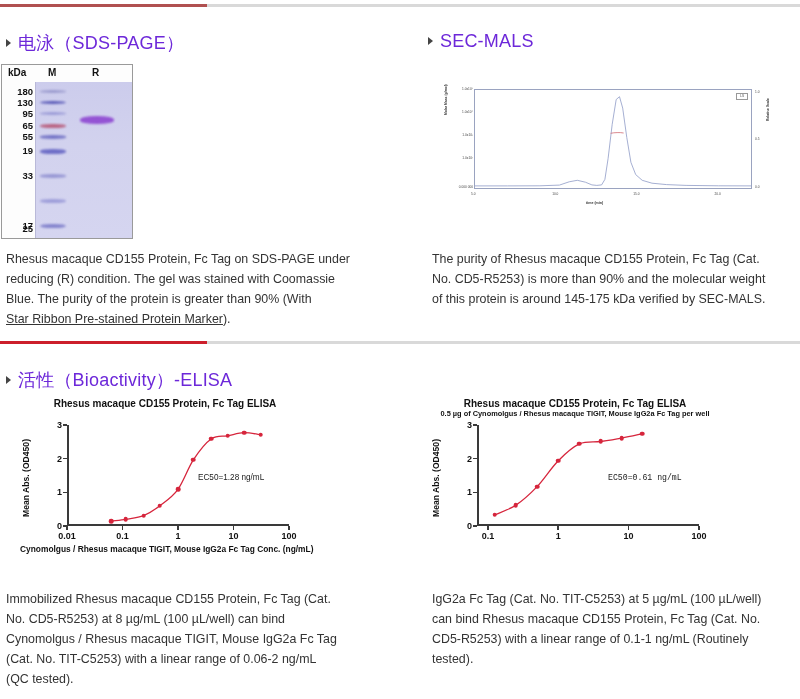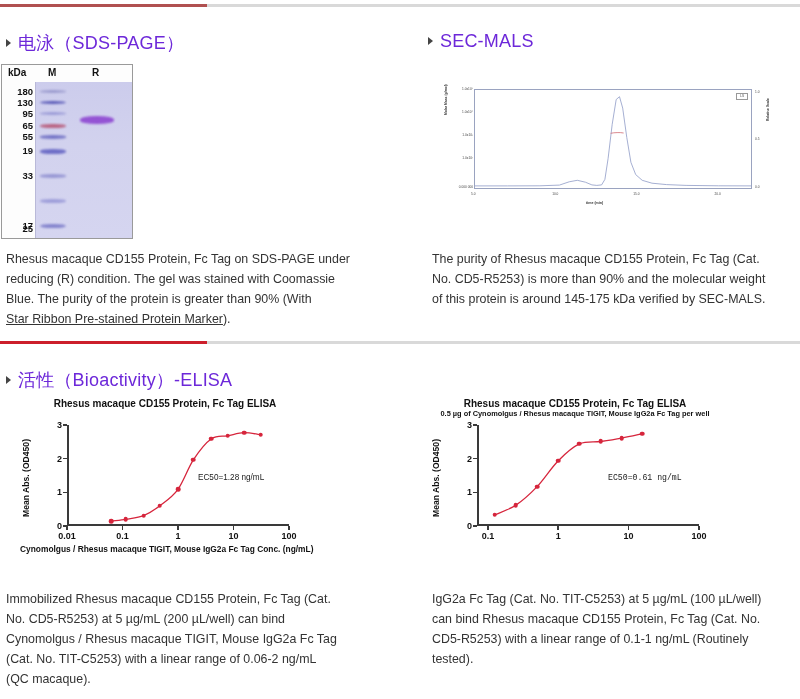--- a/index.html
+++ b/index.html
@@ -366,24 +366,24 @@
   </div>
 
 <div class="caption" id="cap-sec">
     <div><span style="display: inline;">The purity of Rhesus macaque CD155 Protein, Fc Tag (Cat.</span></div>
     <div><span style="display: inline;">No. CD5-R5253) is more than 90% and the molecular weight</span></div>
     <div><span style="display: inline;">of this protein is around 145-175 kDa verified by SEC-MALS.</span></div>
   </div>
 
 <div class="caption" id="cap-elisa-1">
     <div><span style="display: inline;">Immobilized Rhesus macaque CD155 Protein, Fc Tag (Cat.</span></div>
-    <div><span style="display: inline;">No. CD5-R5253) at 5 µg/mL (200 µL/well) can bind</span></div>
+    <div><span style="display: inline;">No. CD5-R5253) at 8 µg/mL (100 µL/well) can bind</span></div>
     <div><span style="display: inline;">Cynomolgus / Rhesus macaque TIGIT, Mouse IgG2a Fc Tag</span></div>
     <div><span style="display: inline;">(Cat. No. TIT-C5253) with a linear range of 0.06-2 ng/mL</span></div>
-    <div><span style="display: inline;">(QC macaque).</span></div>
+    <div><span style="display: inline;">(QC tested).</span></div>
   </div>
 
 <div class="caption" id="cap-elisa-2">
     <div><span style="display: inline;">IgG2a Fc Tag (Cat. No. TIT-C5253) at 5 µg/mL (100 µL/well)</span></div>
     <div><span style="display: inline;">can bind Rhesus macaque CD155 Protein, Fc Tag (Cat. No.</span></div>
     <div><span style="display: inline;">CD5-R5253) with a linear range of 0.1-1 ng/mL (Routinely</span></div>
     <div><span style="display: inline;">tested).</span></div>
   </div>
 
 </body></html>

